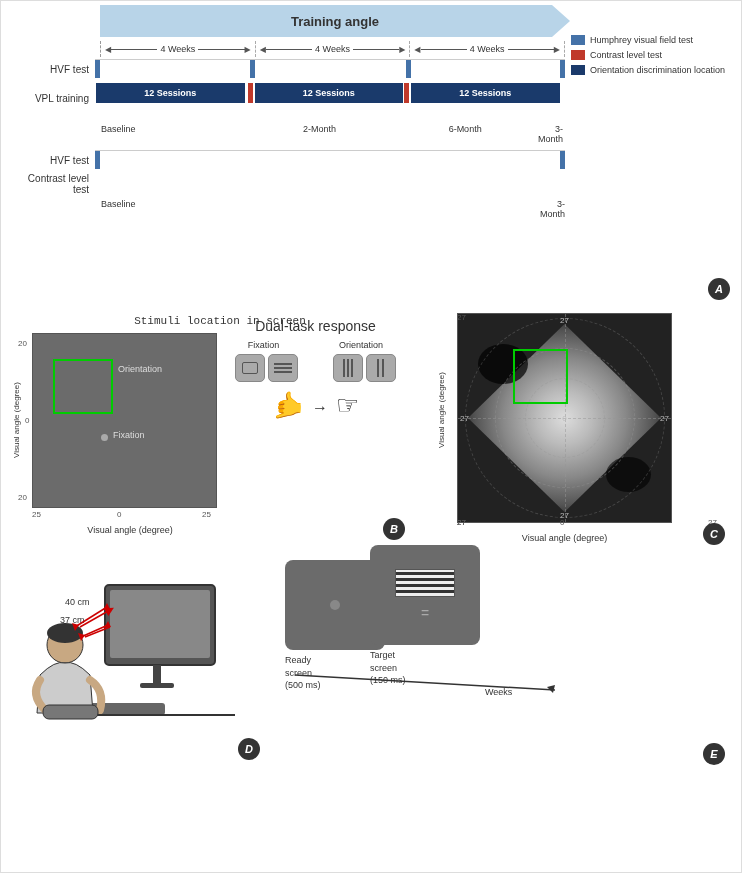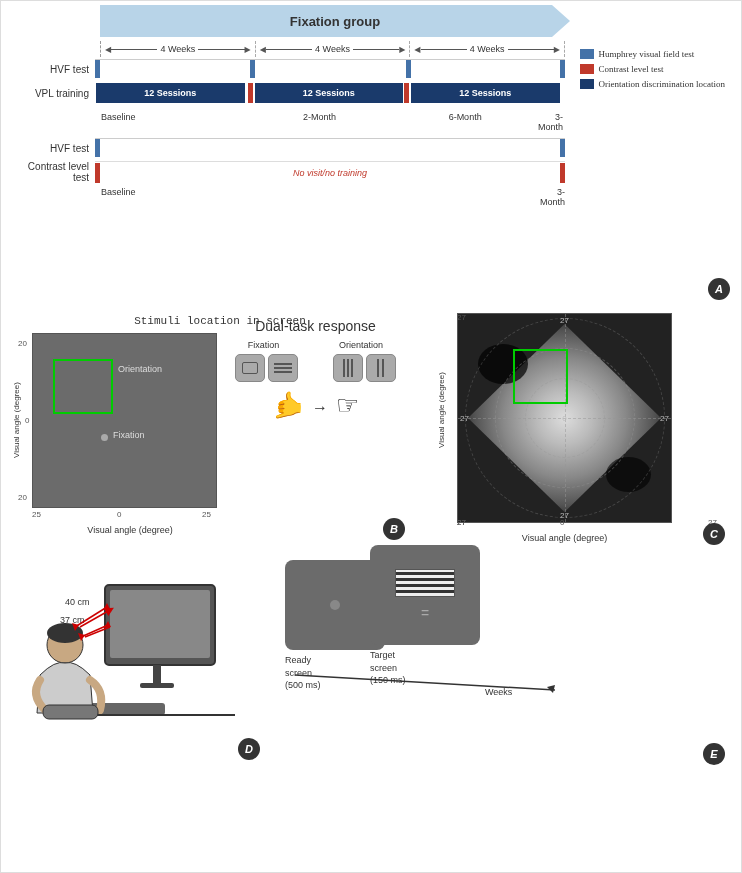--- a/index.html
+++ b/index.html
@@ -59,21 +59,21 @@
     }
 
   </style>
 </head>
 <body>
 
 <div id="panel-a">
 
   <div style="position:relative; margin-left:90px; margin-right:160px; height:32px; margin-bottom:4px;">
     <div style="position:absolute; top:0; left:0; right:0; bottom:0; background:#b8d4e8; clip-path: polygon(0 0, calc(100% - 18px) 0, 100% 50%, calc(100% - 18px) 100%, 0 100%);"></div>
-    <div style="position:relative; z-index:1; display:flex; align-items:center; justify-content:center; height:100%; font-size:13px; font-weight:bold; color:#333;">Fixation group</div>
+    <div style="position:relative; z-index:1; display:flex; align-items:center; justify-content:center; height:100%; font-size:13px; font-weight:bold; color:#333;">Training angle</div>
   </div>
 
   <div style="display:flex; margin-left:90px; margin-right:165px; margin-bottom:2px;">
     <div style="flex:1; display:flex; flex-direction:column; align-items:center; border-left:1px dashed #999; border-right:1px dashed #aaa; padding: 0 4px;">
       <div style="display:flex; align-items:center; width:100%; height:16px;">
         <div style="font-size:8px; color:#555;">◀</div>
         <div style="flex:1; height:1px; background:#555;"></div>
         <div style="font-size:9px; color:#333; padding:0 3px;">4 Weeks</div>
         <div style="flex:1; height:1px; background:#555;"></div>
         <div style="font-size:8px; color:#555;">▶</div>
@@ -103,21 +103,21 @@
     <div style="width:85px; font-size:10px; color:#333; text-align:right; padding-right:6px;">HVF test</div>
     <div style="flex:1; margin-right:165px; height:20px; position:relative; border-top:1px solid #ccc;">
 
       <div style="position:absolute; left:0; top:0; width:5px; height:18px; background:#4472a8;"></div>
       <div style="position:absolute; left:calc(33.3% - 2px); top:0; width:5px; height:18px; background:#4472a8;"></div>
       <div style="position:absolute; left:calc(66.6% - 2px); top:0; width:5px; height:18px; background:#4472a8;"></div>
       <div style="position:absolute; right:0; top:0; width:5px; height:18px; background:#4472a8;"></div>
     </div>
   </div>
 
-  <div style="display:flex; align-items:center; margin-bottom:8px; height:22px;">
+  <div style="display:flex; align-items:flex-end; margin-bottom:20px; height:22px;">
     <div style="width:85px; font-size:10px; color:#333; text-align:right; padding-right:6px;">VPL training</div>
     <div style="flex:1; margin-right:165px; height:22px; position:relative;">
 
       <div style="position:absolute; left:1px; top:1px; width:calc(33.3% - 8px); height:20px; background:#1a3a6b; display:flex; align-items:center; justify-content:center; color:white; font-size:9px; font-weight:bold;">12 Sessions</div>
 
       <div style="position:absolute; left:calc(33.3% - 4px); top:1px; width:5px; height:20px; background:#c0392b;"></div>
 
       <div style="position:absolute; left:calc(33.3% + 3px); top:1px; width:calc(33.3% - 8px); height:20px; background:#1a3a6b; display:flex; align-items:center; justify-content:center; color:white; font-size:9px; font-weight:bold;">12 Sessions</div>
 
       <div style="position:absolute; left:calc(66.6% - 4px); top:1px; width:5px; height:20px; background:#c0392b;"></div>
@@ -138,35 +138,29 @@
   <div style="display:flex; align-items:center; margin-bottom:3px; height:20px;">
     <div style="width:85px; font-size:10px; color:#333; text-align:right; padding-right:6px;">HVF test</div>
     <div style="flex:1; margin-right:165px; height:20px; position:relative; border-top:1px solid #ccc;">
       <div style="position:absolute; left:0; top:0; width:5px; height:18px; background:#4472a8;"></div>
       <div style="position:absolute; right:0; top:0; width:5px; height:18px; background:#4472a8;"></div>
     </div>
   </div>
 
   <div style="display:flex; align-items:center; margin-bottom:4px; height:22px;">
     <div style="width:85px; font-size:10px; color:#333; text-align:right; padding-right:6px;">Contrast level test</div>
-    <div style="flex:1; margin-right:165px; height:22px; position:relative; border-top:1px solid #ddd;">
-      <div style="position:absolute; left:0; top:1px; width:5px; height:20px; background:#c0392b;"></div>
-
-      <div style="position:absolute; left:10px; top:1px; right:10px; height:20px; display:flex; align-items:center; justify-content:center; font-size:9px; color:#c0392b; font-style:italic;">No visit/no training</div>
-      <div style="position:absolute; right:0; top:1px; width:5px; height:20px; background:#c0392b;"></div>
-    </div>
   </div>
 
   <div style="display:flex; margin-left:85px; margin-right:165px; font-size:9px; color:#333;">
     <div style="width:6px;"></div>
     <div style="flex:1; text-align:left;">Baseline</div>
     <div style="flex:0; text-align:right;">3-Month</div>
   </div>
 
-  <div style="position:absolute; right:5px; top:44px;font-family:Liberation Serif, serif;">
+  <div style="position:absolute; right:5px; top:30px;">
     <div style="display:flex; align-items:center; margin-bottom:5px;">
       <div style="width:14px; height:10px; background:#4472a8; margin-right:5px;"></div>
       <div style="font-size:9px; color:#333;">Humphrey visual field test</div>
     </div>
     <div style="display:flex; align-items:center; margin-bottom:5px;">
       <div style="width:14px; height:10px; background:#c0392b; margin-right:5px;"></div>
       <div style="font-size:9px; color:#333;">Contrast level test</div>
     </div>
     <div style="display:flex; align-items:center;">
       <div style="width:14px; height:10px; background:#1a3a6b; margin-right:5px;"></div>

